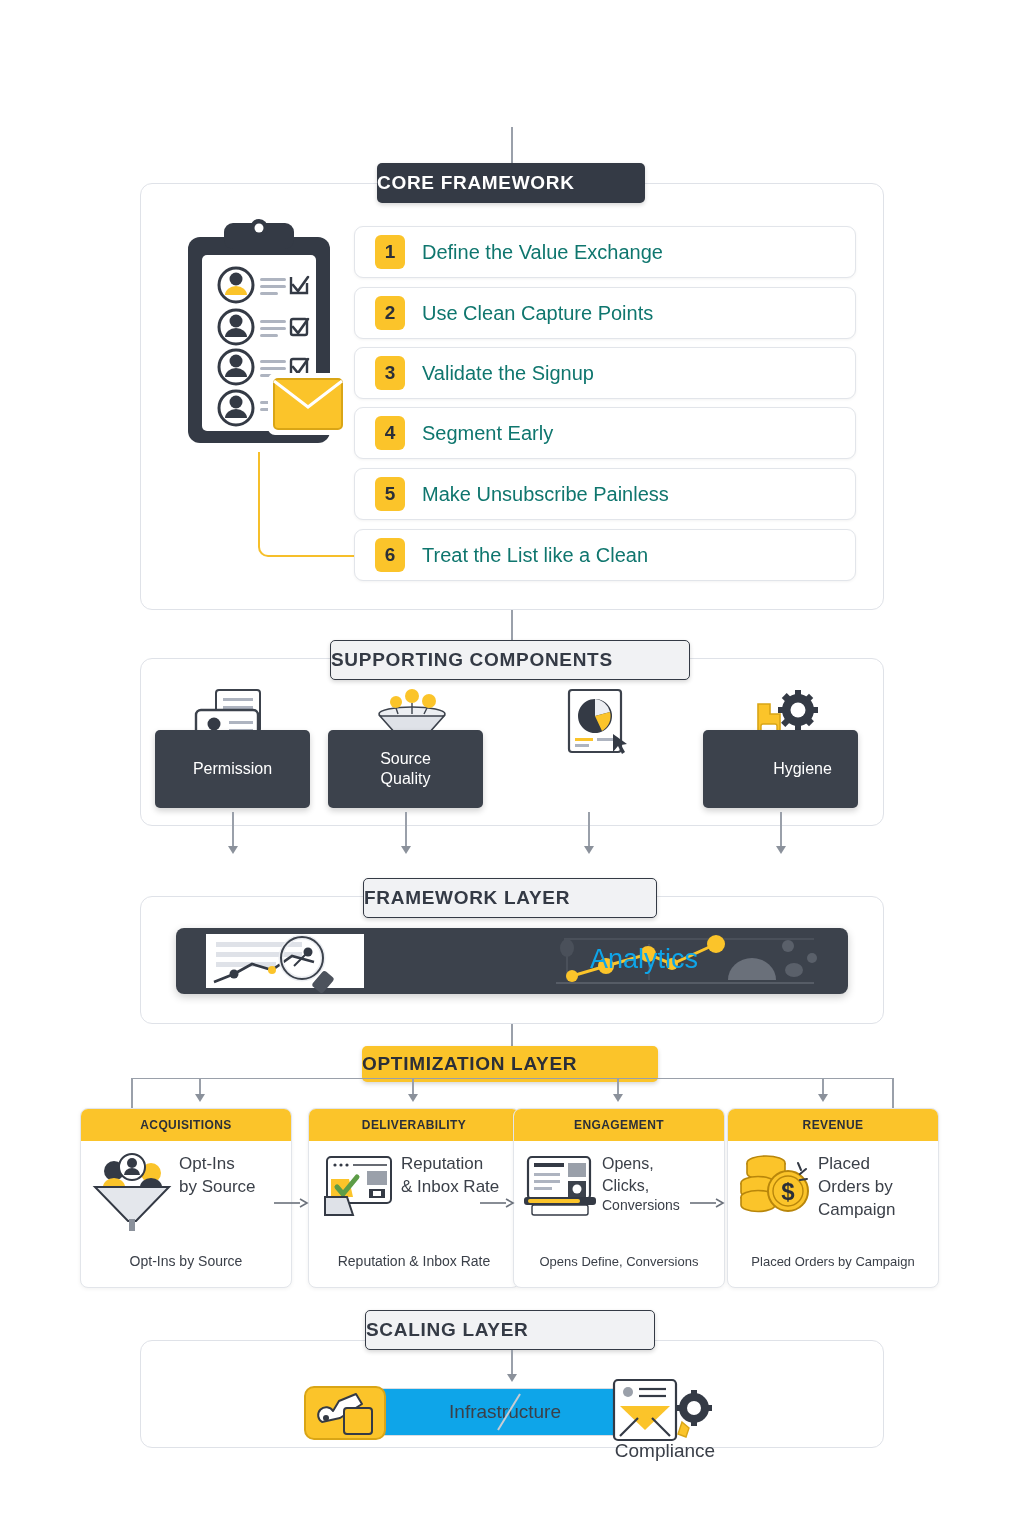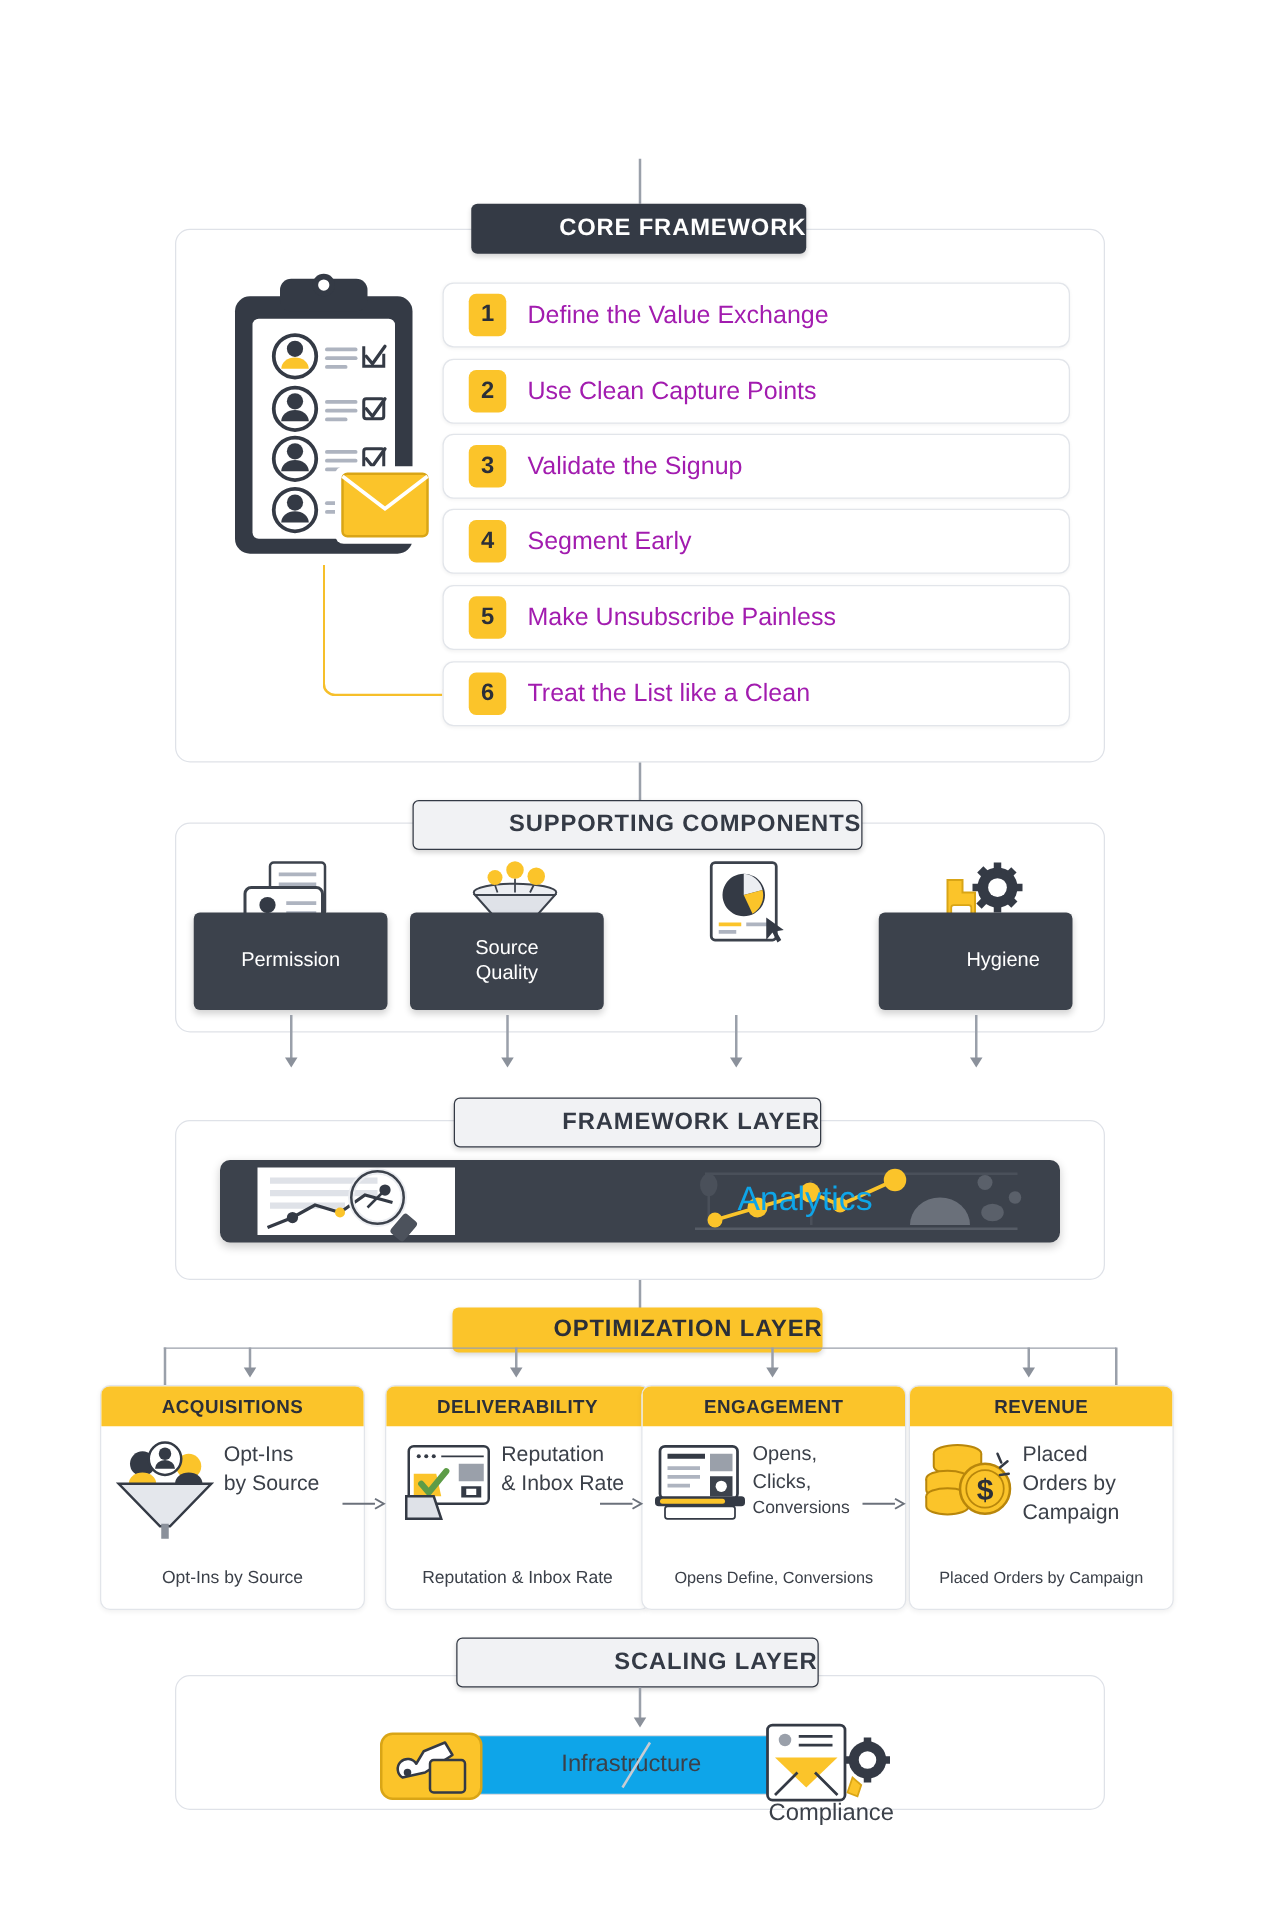--- a/index.html
+++ b/index.html
@@ -22,21 +22,21 @@
   .title-box span {
     font-size: 26px; font-weight: bold; letter-spacing: .6px; color: #343a45;
   }
 
   
   .frame {
     position: absolute; border: 1.4px solid #dfe2e8; border-radius: 12px;
     background: #fff;
   }
   .badge {
-    position: absolute; display: flex; align-items: center; justify-content: flex-end;
+    position: absolute; display: flex; align-items: center; justify-content: flex-start;
     font-weight: bold; letter-spacing: .7px; border-radius: 5px;
     box-shadow: 0 2px 4px rgba(0,0,0,.16);
   }
   .badge.dark { background: #343a45; color: #fff; }
   .badge.light { background: #f1f2f4; color: #343a45; border: 1.4px solid #343a45; }
   .badge.yellow { background: #FBC42A; color: #2b2f38; border: none;}
 
   
   .vline { position: absolute; background: #9aa0aa; width: 1.6px; }
   .hline { position: absolute; background: #9aa0aa; height: 1.4px; }
@@ -51,21 +51,21 @@
     position: absolute; left: 354px; width: 502px; height: 52px;
     border: 1.3px solid #e2e5ea; border-radius: 9px; background: #fff;
     display: flex; align-items: center; box-shadow: 0 1px 3px rgba(0,0,0,.05);
   }
   .step .num {
     width: 30px; height: 34px; margin-left: 20px; border-radius: 6px;
     background: #FBC42A; color: #2b2f38;
     display: flex; align-items: center; justify-content: center;
     font-size: 19px; font-weight: bold;
   }
-  .step .txt { margin-left: 17px; font-size: 20px; color: #a21caf; }
+  .step .txt { margin-left: 17px; font-size: 20px; color: #0f766e; }
 
   
   .elbow { position: absolute; border: 2px solid #F6BF2A; border-right: none; border-top: none;
            border-bottom-left-radius: 10px; }
 
   
   .sc-card {
     position: absolute; width: 155px; height: 78px; top: 730px;
     background: #3c424c; border-radius: 5px;
     display: flex; align-items: center; justify-content: center;
@@ -88,21 +88,21 @@
 
   
   .opt-card {
     position: absolute; top: 1108px; width: 212px; height: 180px;
     border: 1.3px solid #e2e5ea; border-radius: 8px; background: #fff;
     overflow: hidden; box-shadow: 0 1px 4px rgba(0,0,0,.06);
   }
   .opt-head {
     height: 32px; background: #FBC42A; display: flex;
     align-items: center; justify-content: center;
-    font-size: 15px; font-weight: bold; color: #2b2f38; letter-spacing: .4px;
+    font-size: 12px; font-weight: bold; color: #2b2f38; letter-spacing: .4px;
   }
   .opt-body { display: flex; align-items: flex-start; padding: 12px 8px 0 8px; height: 106px;}
   .opt-label { font-size: 17px; line-height: 1.35; color: #3b4049; margin-left: 4px; }
   .opt-cap {
     position: absolute; bottom: 18px; left: 0; width: 100%;
     text-align: center; font-size: 14px; color: #3b4049;
   }
   .opt-arrow { position: absolute; top: 1198px; width: 34px; height: 10px; }
 
   

